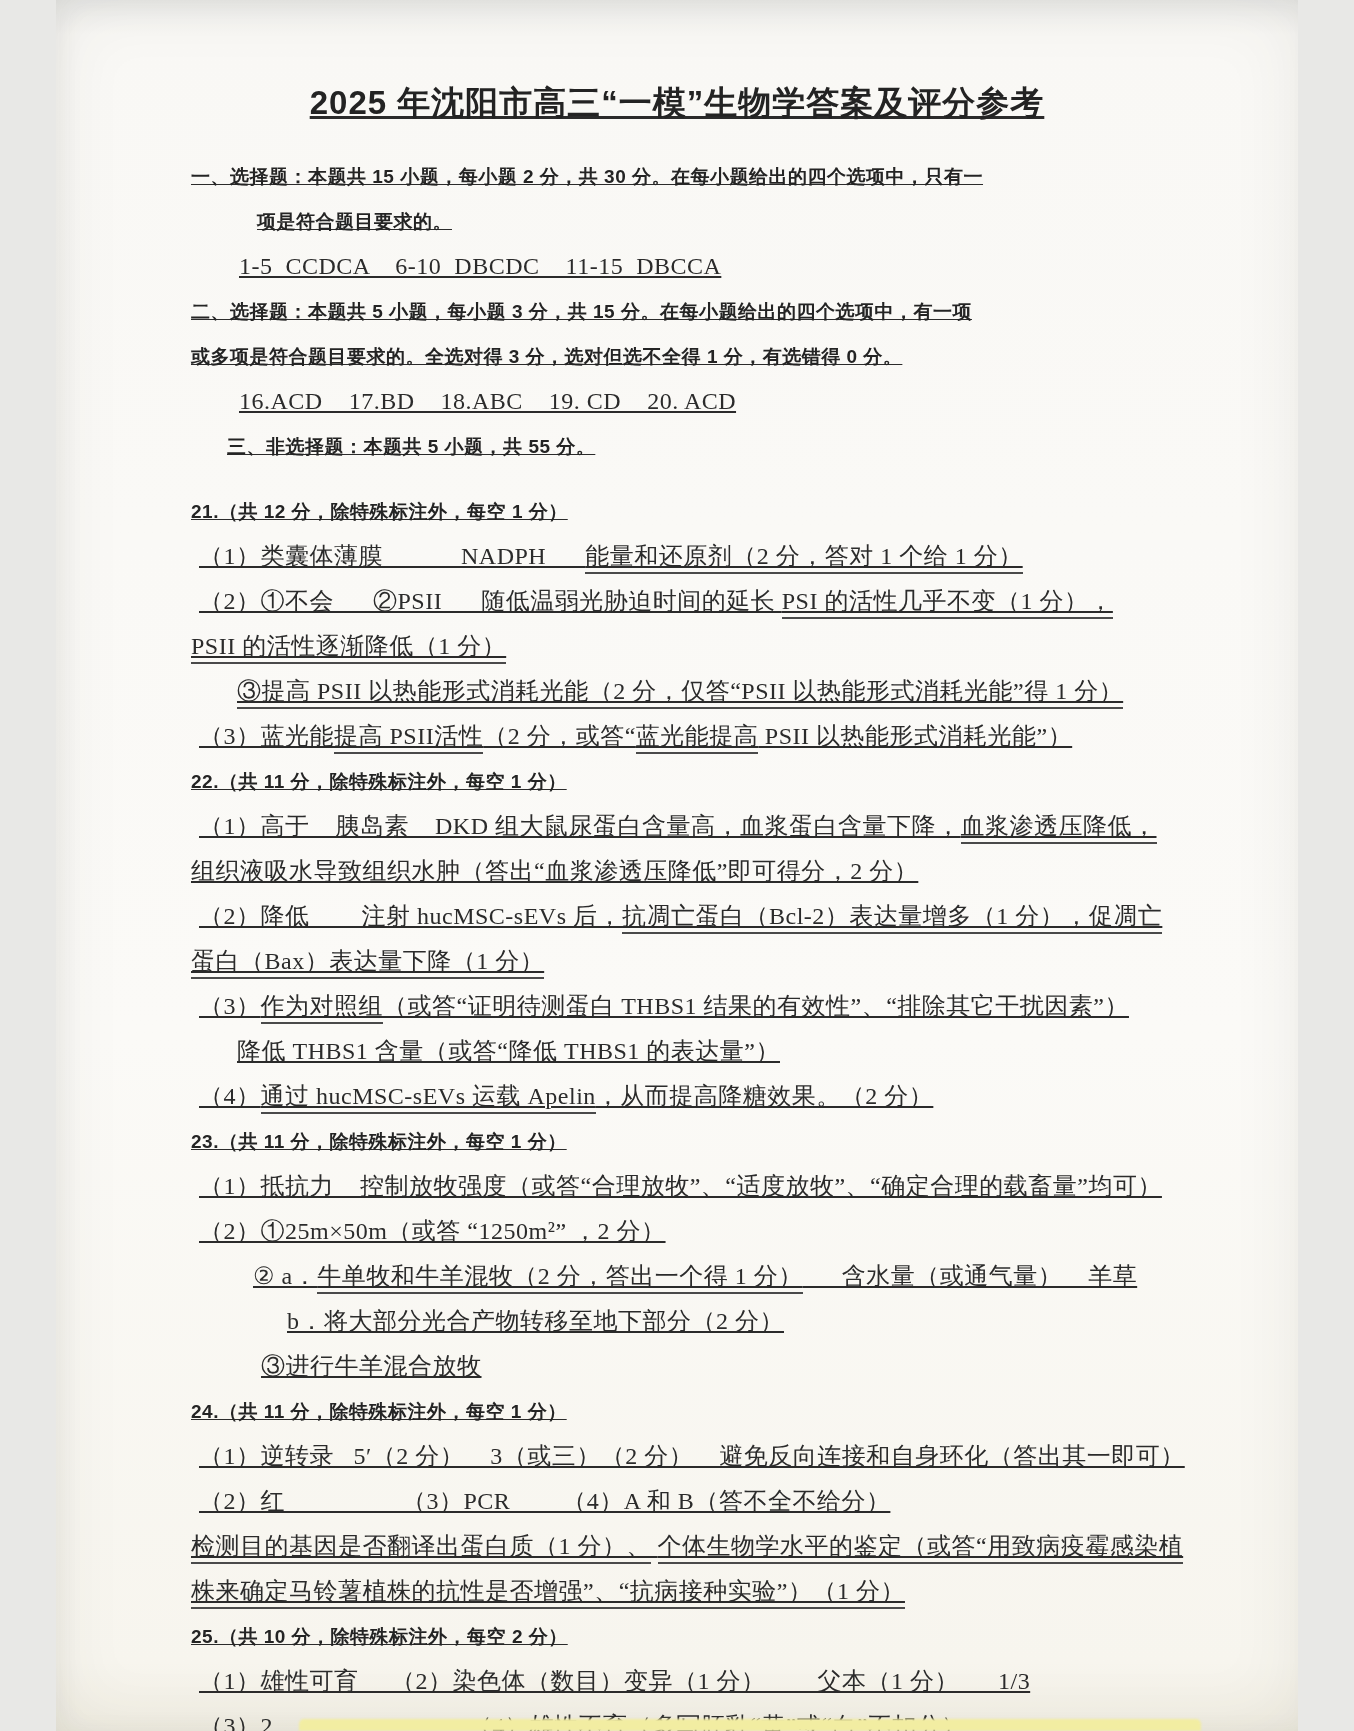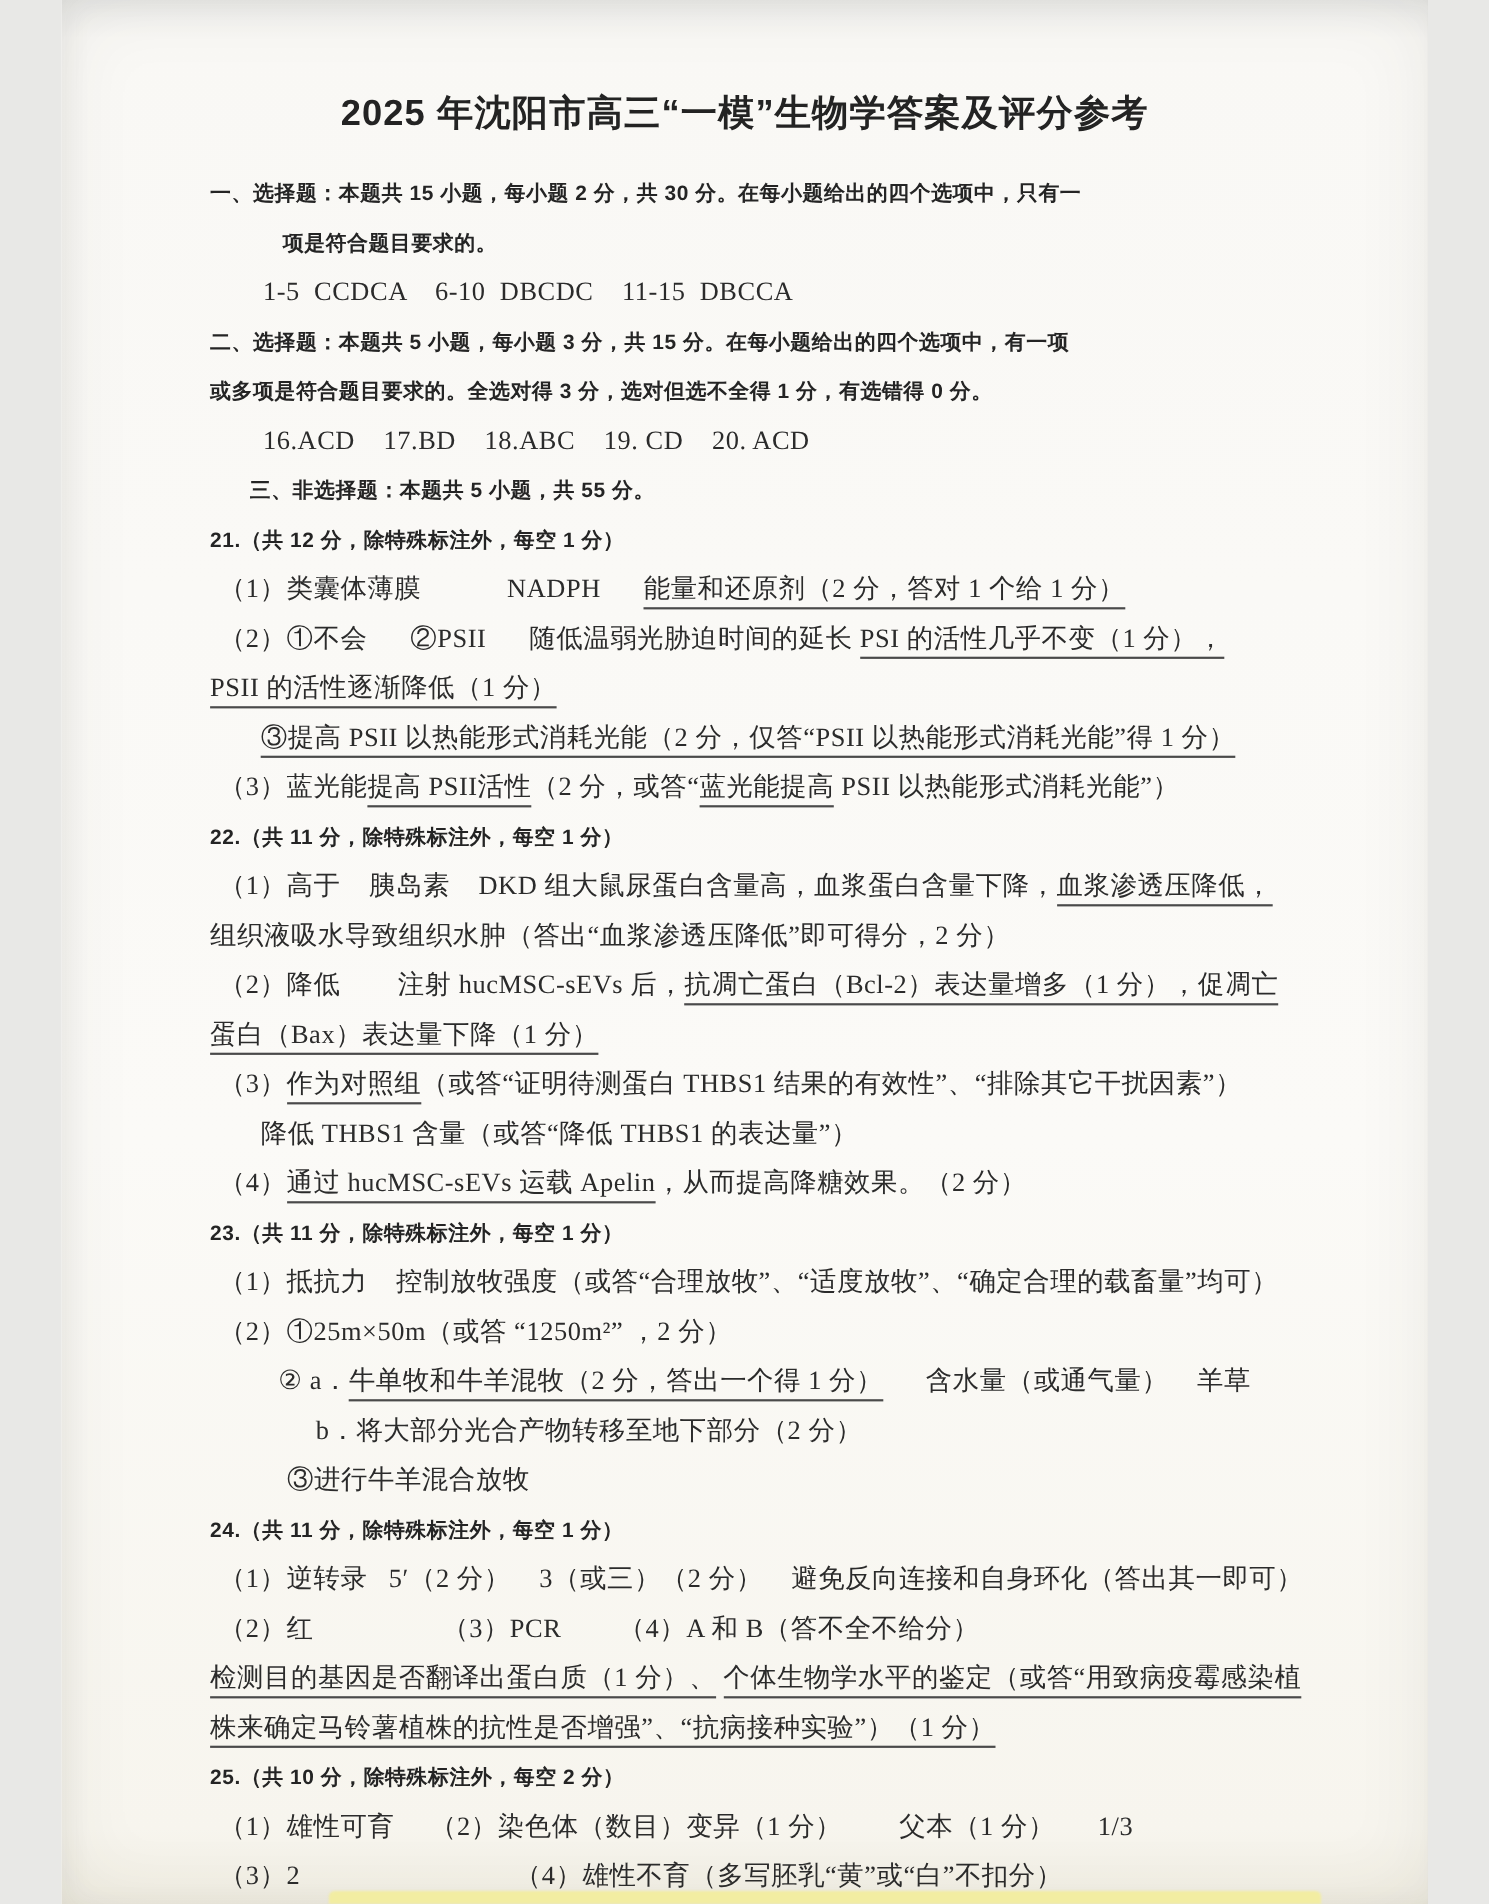--- a/index.html
+++ b/index.html
@@ -10,20 +10,21 @@
   .page {
     position: relative;
     width: 1242px;
     height: 1731px;
     margin: 0 auto;
     overflow: hidden;
     background: linear-gradient(180deg, #ededeb 0%, #f9f8f5 2%, #fbfaf7 60%, #f7f5ee 96%, #f2efe4 100%);
     box-shadow: inset 0 0 70px rgba(60,60,55,0.08), inset 8px 0 22px rgba(60,60,55,0.05);
     color: #2b2b2b;
     font-family: "Liberation Serif", "DejaVu Serif", serif;
+    text-decoration: underline;
   }
   .doc {
     padding: 78px 135px 0 135px;
   }
   .doc-title {
     text-align: center;
     font-size: 33px;
     line-height: 50px;
     font-weight: bold;
     font-family: "Liberation Sans", "DejaVu Sans", sans-serif;
@@ -67,21 +68,21 @@
   <div class="doc">
     <div class="doc-title">2025 年沈阳市高三“一模”生物学答案及评分参考</div>
     <div>
         <div class="line h" style="padding-left: 0px;"><span>一、选择题：本题共 15 小题，每小题 2 分，共 30 分。在每小题给出的四个选项中，只有一</span></div>
         <div class="line h" style="padding-left: 66px;"><span>项是符合题目要求的。</span></div>
         <div class="line" style="padding-left: 48px;"><span>1-5  CCDCA    6-10  DBCDC    11-15  DBCCA</span></div>
         <div class="line h" style="padding-left: 0px;"><span>二、选择题：本题共 5 小题，每小题 3 分，共 15 分。在每小题给出的四个选项中，有一项</span></div>
         <div class="line h" style="padding-left: 0px;"><span>或多项是符合题目要求的。全选对得 3 分，选对但选不全得 1 分，有选错得 0 分。</span></div>
         <div class="line" style="padding-left: 48px;"><span>16.ACD    17.BD    18.ABC    19. CD    20. ACD</span></div>
         <div class="line h" style="padding-left: 0px; margin-left: 36px;"><span>三、非选择题：本题共 5 小题，共 55 分。</span></div>
-        <div class="line h" style="padding-left: 0px;"><span>21.（共 12 分，除特殊标注外，每空 1 分）</span></div>
+        <div class="line h" style="padding-left: 0px; margin-top: 20px;"><span>21.（共 12 分，除特殊标注外，每空 1 分）</span></div>
         <div class="line" style="padding-left: 8px;"><span>（1）类囊体薄膜            NADPH      </span><span class="u">能量和还原剂（2 分，答对 1 个给 1 分）</span></div>
         <div class="line" style="padding-left: 8px;"><span>（2）①不会      ②PSII      随低温弱光胁迫时间的延长 </span><span class="u">PSI 的活性几乎不变（1 分），</span></div>
         <div class="line" style="padding-left: 0px;"><span class="u">PSII 的活性逐渐降低（1 分）</span></div>
         <div class="line" style="padding-left: 46px;"><span class="u">③提高 PSII 以热能形式消耗光能（2 分，仅答“PSII 以热能形式消耗光能”得 1 分）</span></div>
         <div class="line" style="padding-left: 8px;"><span>（3）蓝光能</span><span class="u">提高 PSII活性</span><span>（2 分，或答“</span><span class="u">蓝光能提高</span><span> PSII 以热能形式消耗光能”）</span></div>
         <div class="line h" style="padding-left: 0px;"><span>22.（共 11 分，除特殊标注外，每空 1 分）</span></div>
         <div class="line" style="padding-left: 8px;"><span>（1）高于    胰岛素    DKD 组大鼠尿蛋白含量高，血浆蛋白含量下降，</span><span class="u">血浆渗透压降低，</span></div>
         <div class="line" style="padding-left: 0px;"><span>组织液吸水导致组织水肿（答出“血浆渗透压降低”即可得分，2 分）</span></div>
         <div class="line" style="padding-left: 8px;"><span>（2）降低        注射 hucMSC-sEVs 后，</span><span class="u">抗凋亡蛋白（Bcl-2）表达量增多（1 分），促凋亡</span></div>
         <div class="line" style="padding-left: 0px;"><span class="u">蛋白（Bax）表达量下降（1 分）</span></div>

